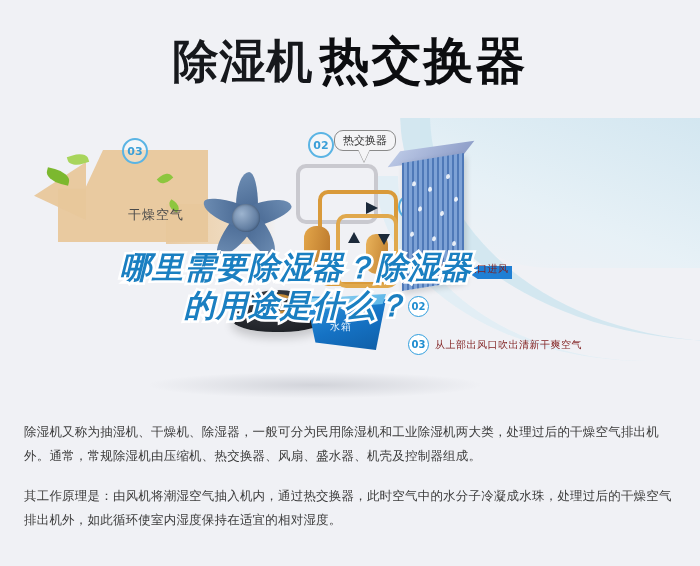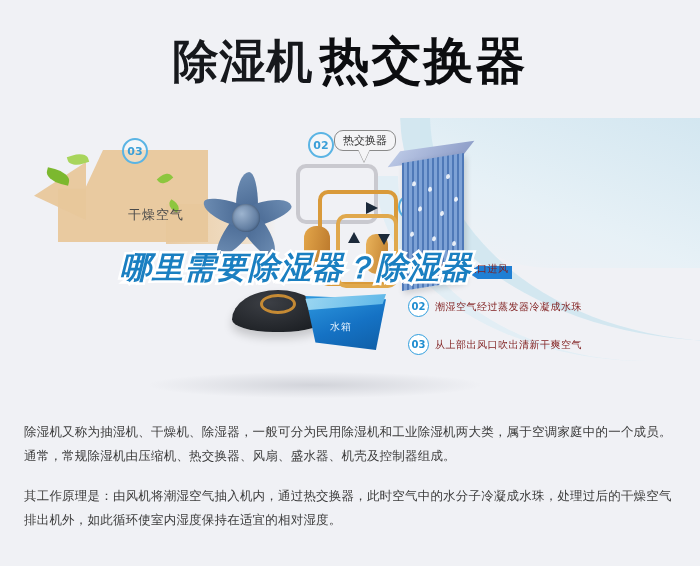--- a/index.html
+++ b/index.html
@@ -523,33 +523,33 @@
       <div class="tank-label">水箱</div>
     </div>
 
     <div class="legend">
       <div class="legend-row">
         <span class="legend-badge">01</span>
         <span class="legend-text">下部进风口进风</span>
       </div>
       <div class="legend-row">
         <span class="legend-badge">02</span>
-        <span class="legend-text">潮湿空气经过蒸发器冷凝成水珠</span>
       </div>
       <div class="legend-row">
         <span class="legend-badge">03</span>
         <span class="legend-text">从上部出风口吹出清新干爽空气</span>
       </div>
     </div>
   </div>
 
   <div class="illus-shadow"></div>
 
   <div class="overlay">
     <span class="overlay-line">哪里需要除湿器？除湿器</span>
+    <span class="overlay-line">的用途是什么？</span>
   </div>
 
   <div class="copy">
-    <p>除湿机又称为抽湿机、干燥机、除湿器，一般可分为民用除湿机和工业除湿机两大类，属于空调家庭中的一个成员。通常，常规除湿机由压缩机、热交换器、风扇、盛水器、机壳及控制器组成。</p>
+    <p>除湿机又称为抽湿机、干燥机、除湿器，一般可分为民用除湿机和工业除湿机两大类，处理过后的干燥空气排出机外。通常，常规除湿机由压缩机、热交换器、风扇、盛水器、机壳及控制器组成。</p>
     <p>其工作原理是：由风机将潮湿空气抽入机内，通过热交换器，此时空气中的水分子冷凝成水珠，处理过后的干燥空气排出机外，如此循环使室内湿度保持在适宜的相对湿度。</p>
   </div>
 
 </div>
 
 </body></html>

